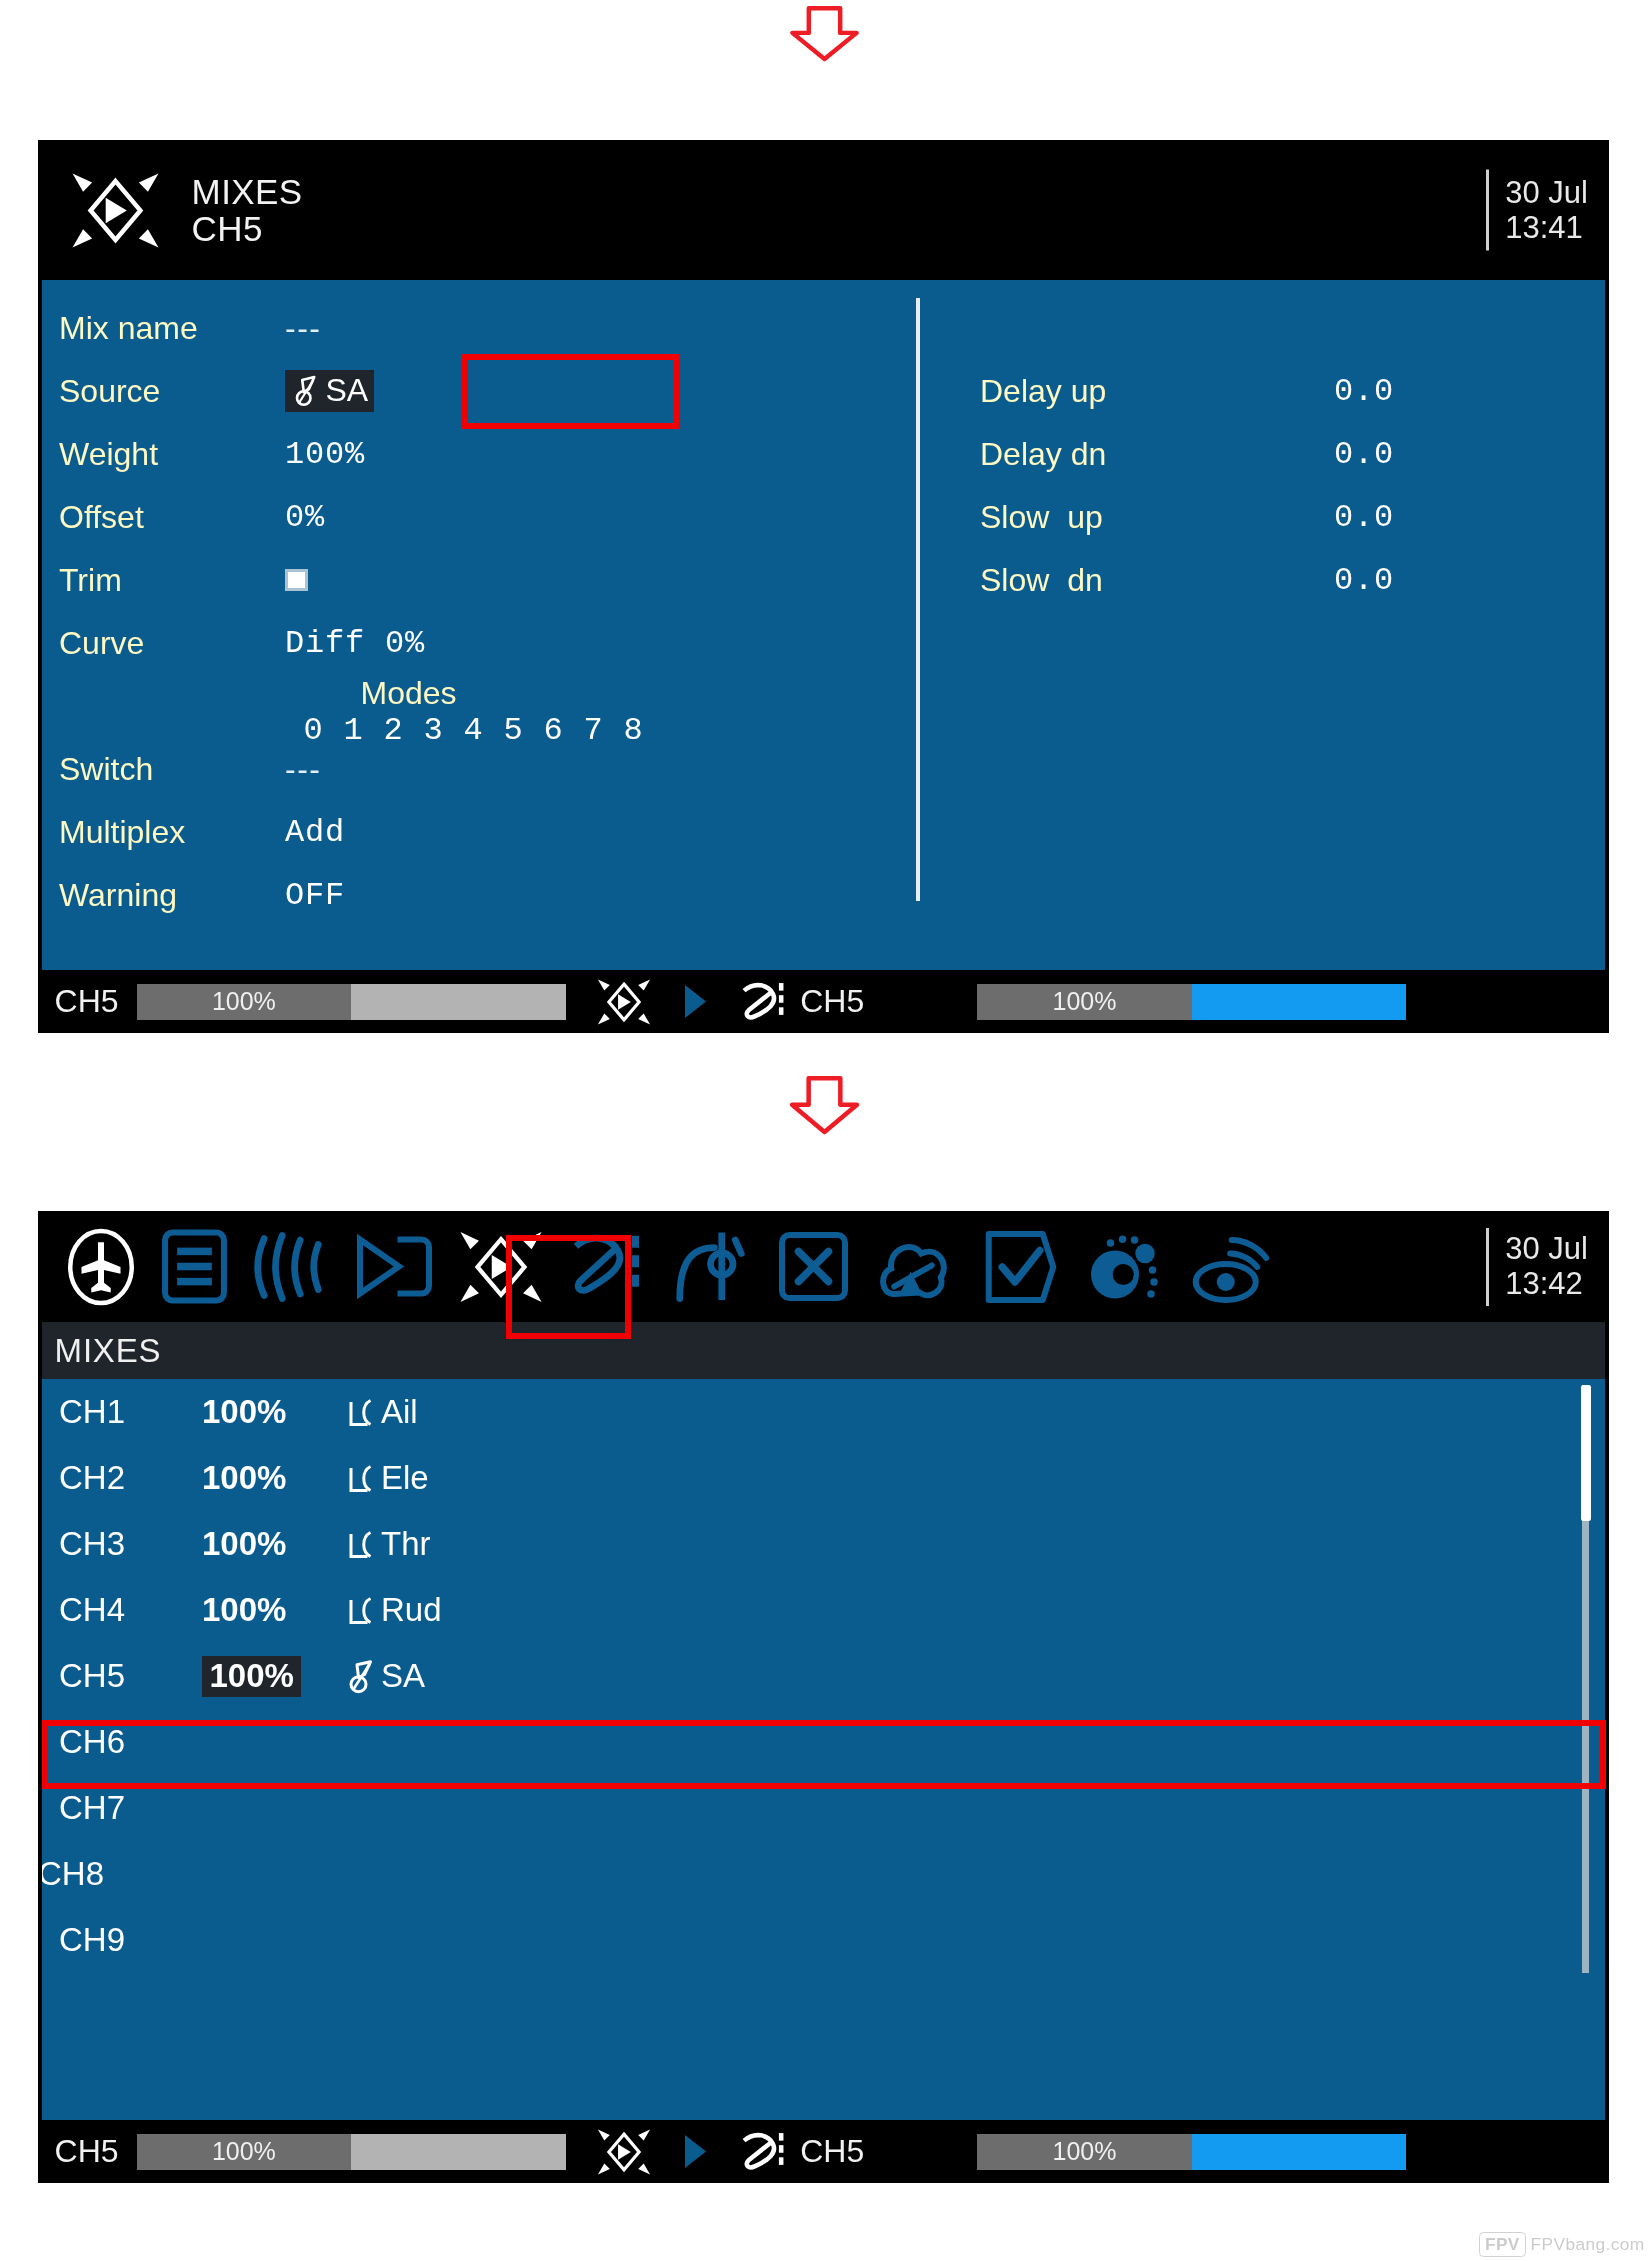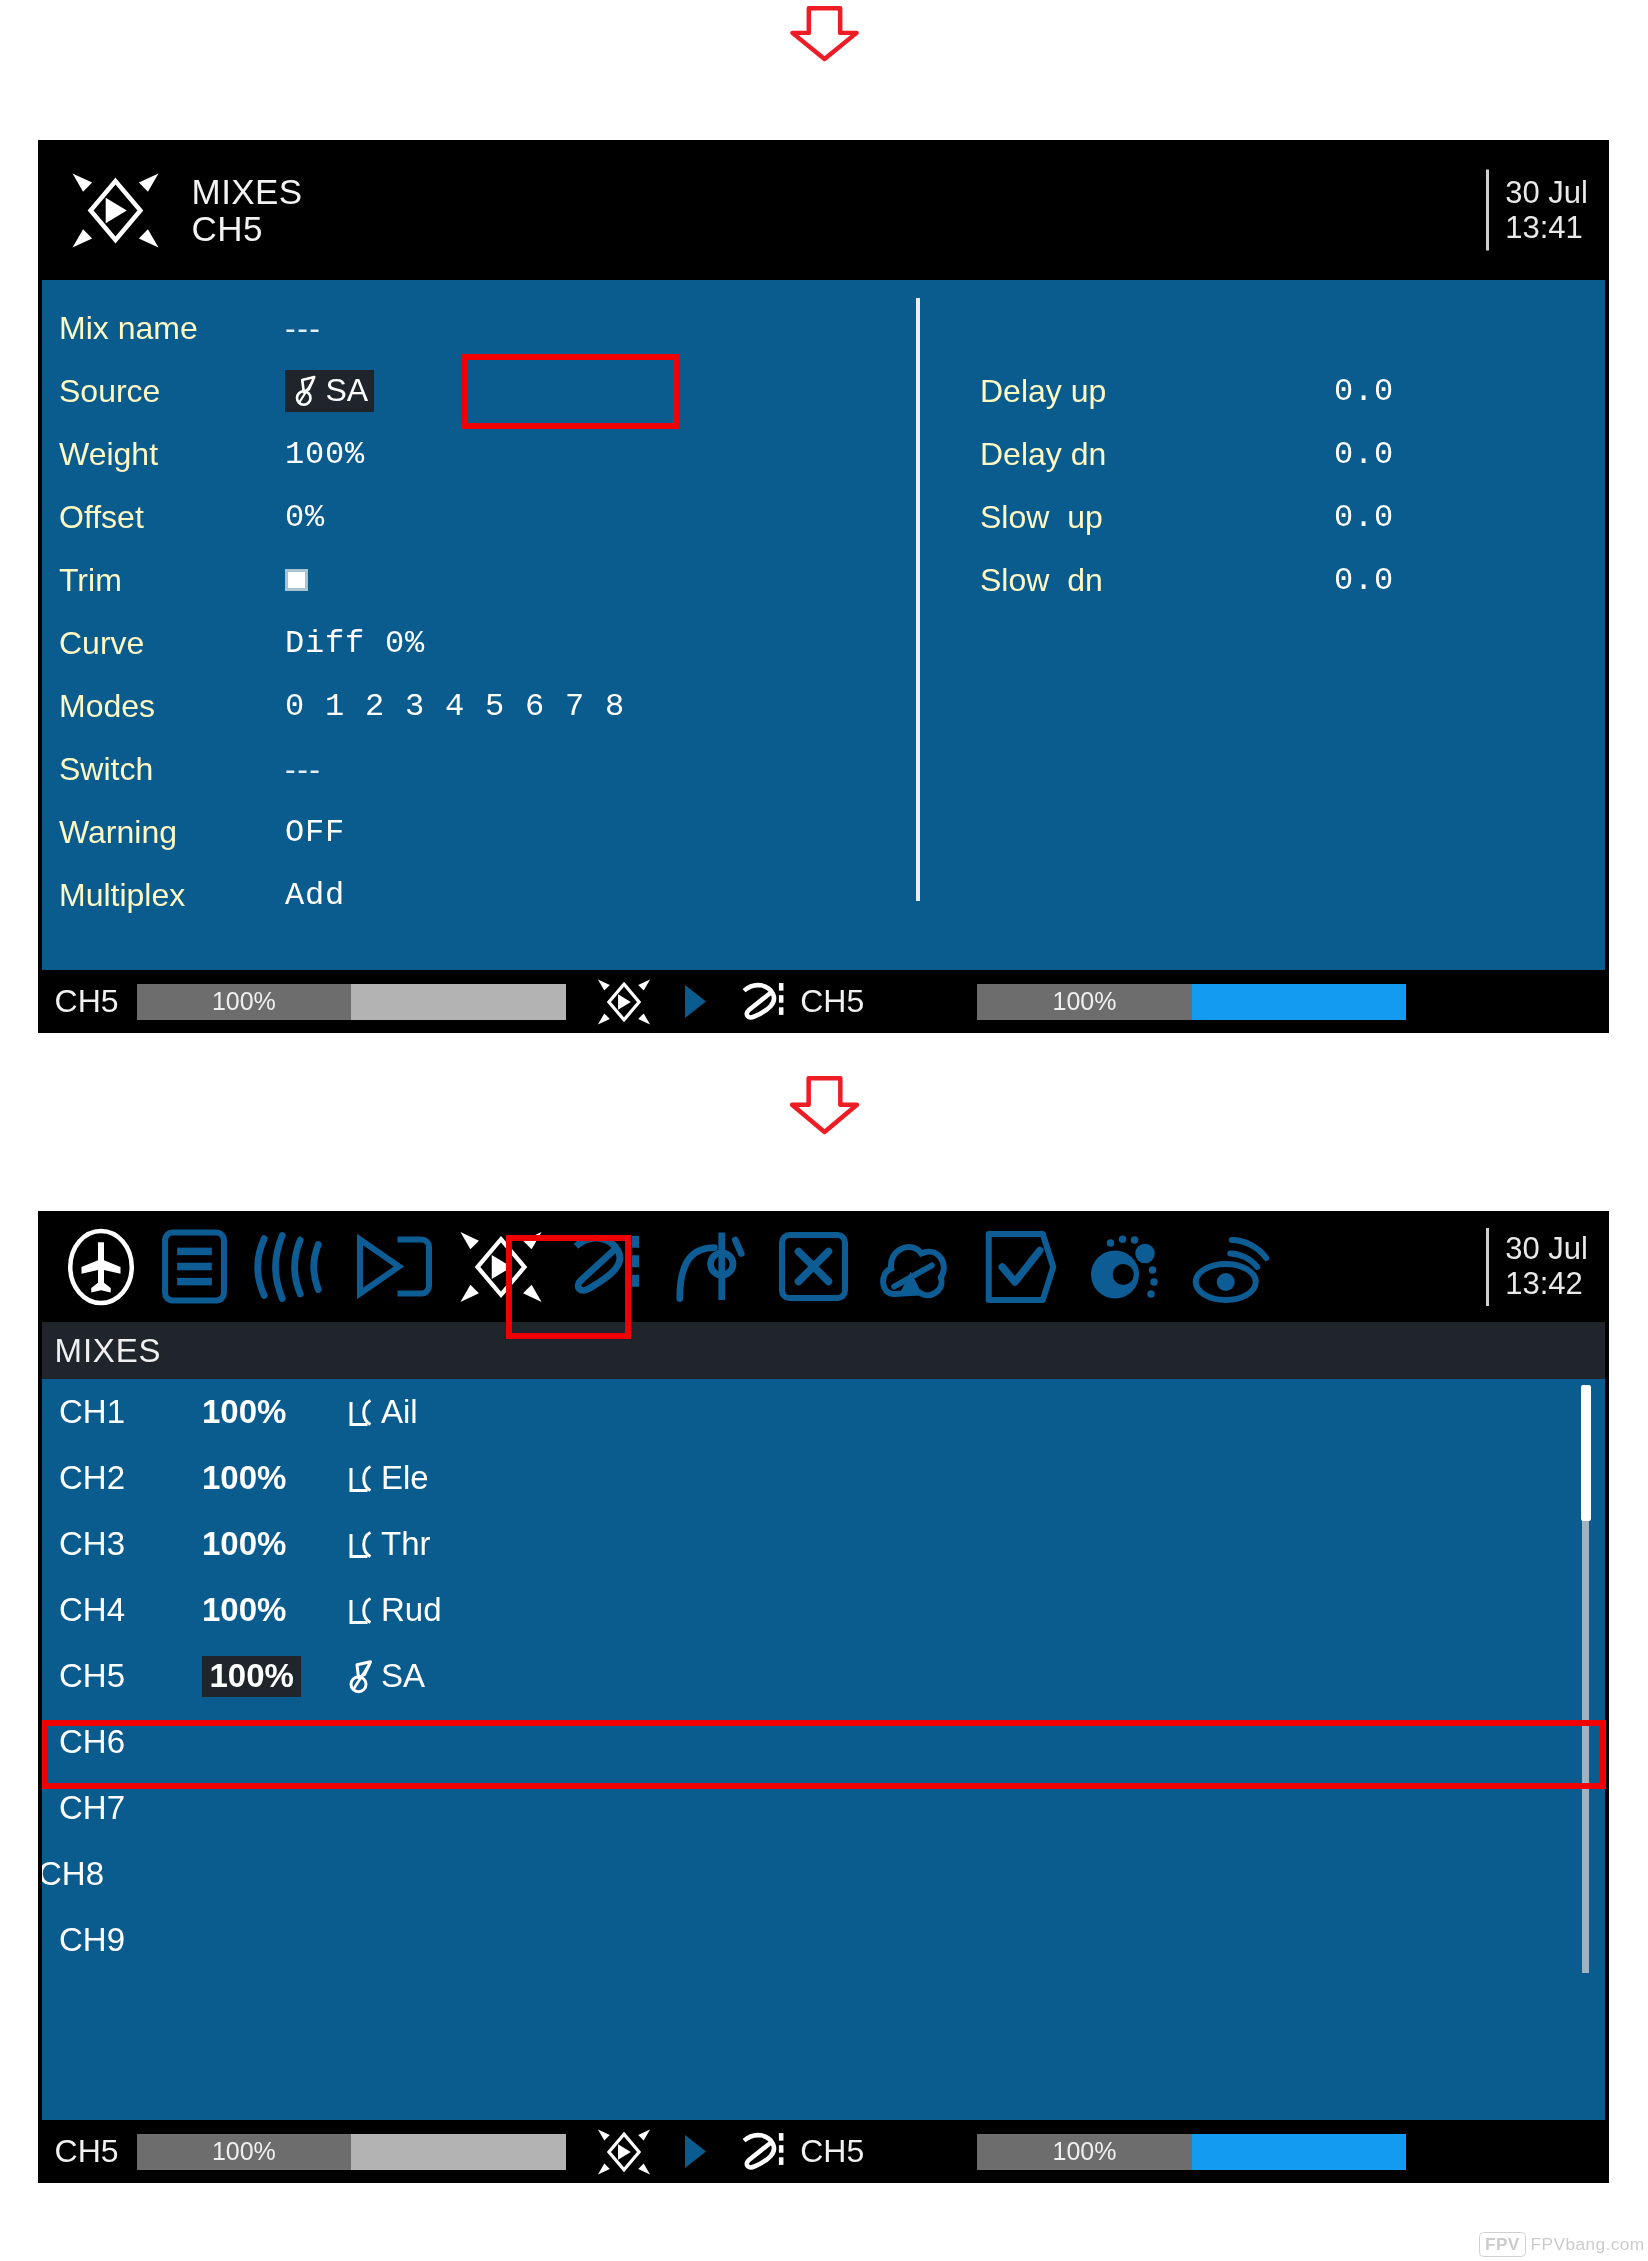--- a/index.html
+++ b/index.html
@@ -140,38 +140,38 @@
       <div class="row" style="height:63px;">
         <div class="lbl" style="width:226px;">Trim</div>
         <span class="chk"></span>
       </div>
 
       <div class="row" style="height:63px;">
         <div class="lbl" style="width:226px;">Curve</div>
         <div class="val">Diff  0%</div>
       </div>
 
-      <div class="row" style="height:63px;">
+      <div class="row" style="height:63px;flex-direction:column;">
         <div class="lbl" style="width:226px;">Modes</div>
         <div class="val">0 1 2 3 4 5 6 7 8</div>
       </div>
 
       <div class="row" style="height:63px;">
         <div class="lbl" style="width:226px;">Switch</div>
         <div class="dashes">---</div>
       </div>
 
       <div class="row" style="height:63px;">
+        <div class="lbl" style="width:226px;">Multiplex</div>
+        <div class="val">Add</div>
+      </div>
+
+      <div class="row" style="height:63px;">
         <div class="lbl" style="width:226px;">Warning</div>
         <div class="val">OFF</div>
-      </div>
-
-      <div class="row" style="height:63px;">
-        <div class="lbl" style="width:226px;">Multiplex</div>
-        <div class="val">Add</div>
       </div>
     </div>
 
     <div class="col-left" style="left:942px;top:80px;width:603px;">
       <div class="row" style="height:63px;">
         <div class="lbl" style="width:354px;">Delay up</div>
         <div class="val">0.0</div>
       </div>
       <div class="row" style="height:63px;">
         <div class="lbl" style="width:354px;">Delay dn</div>

